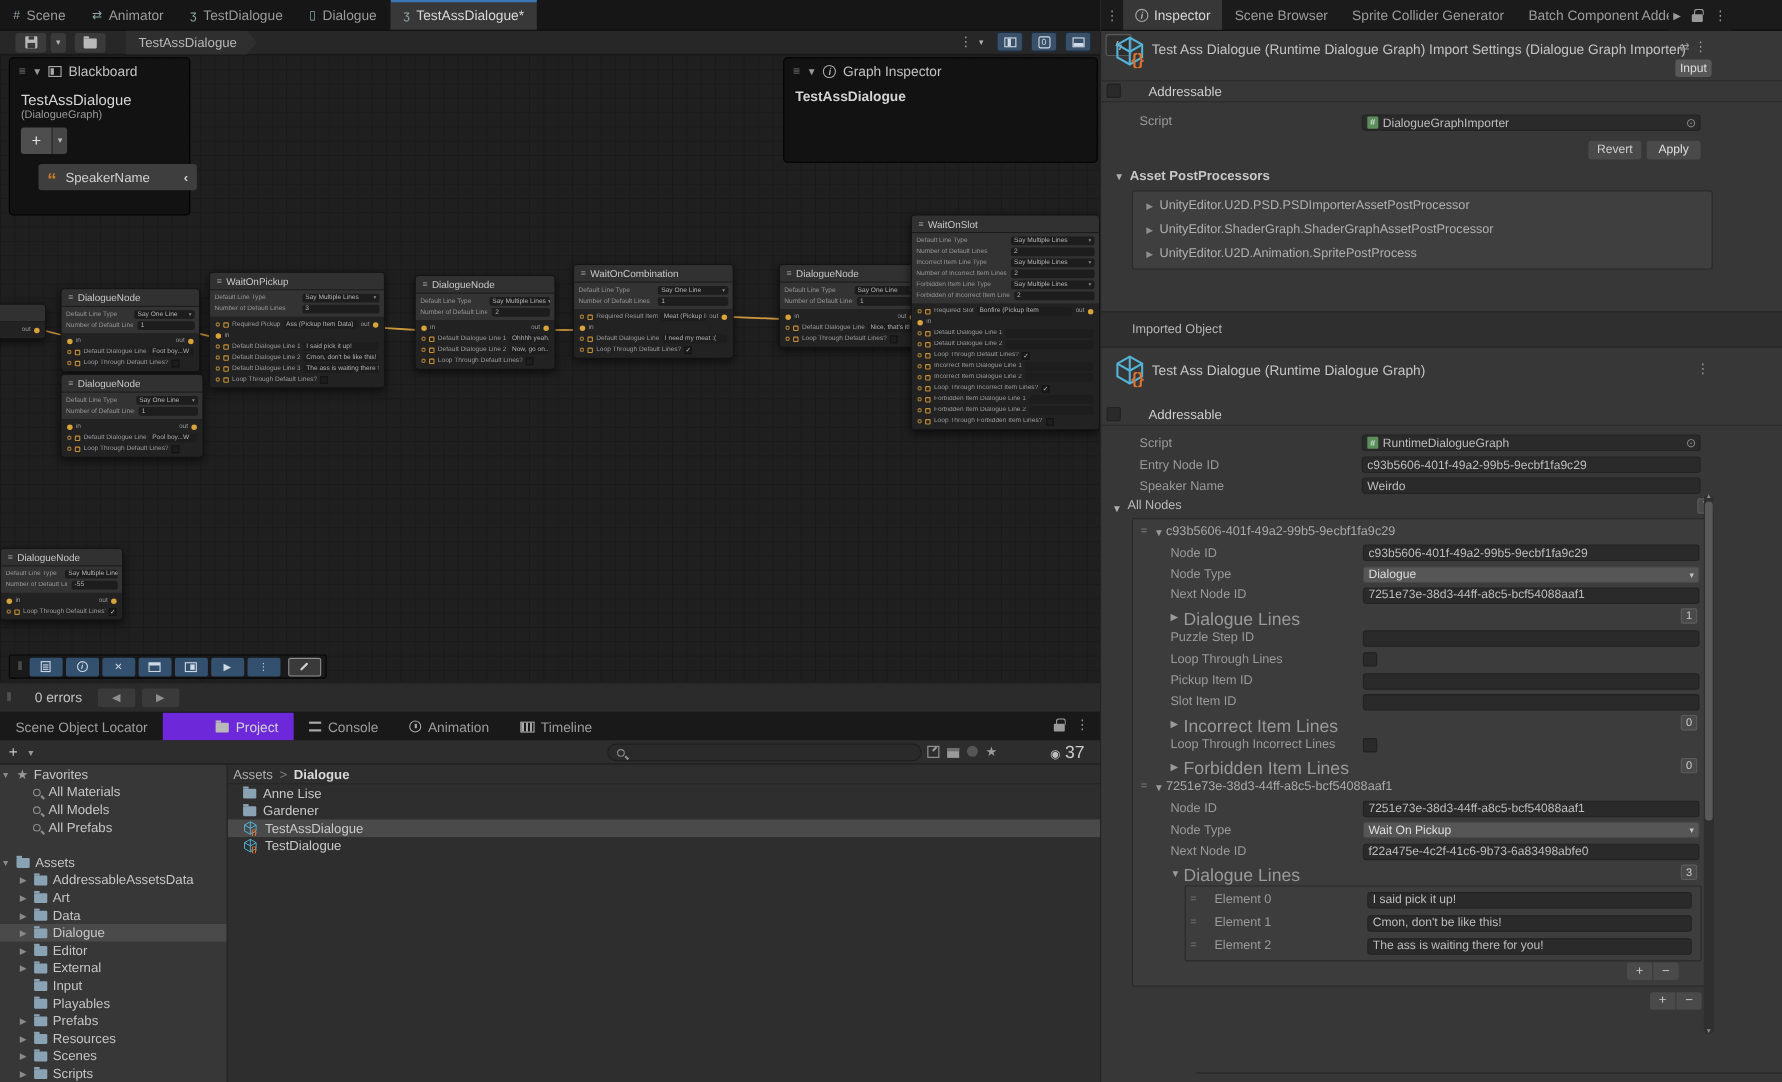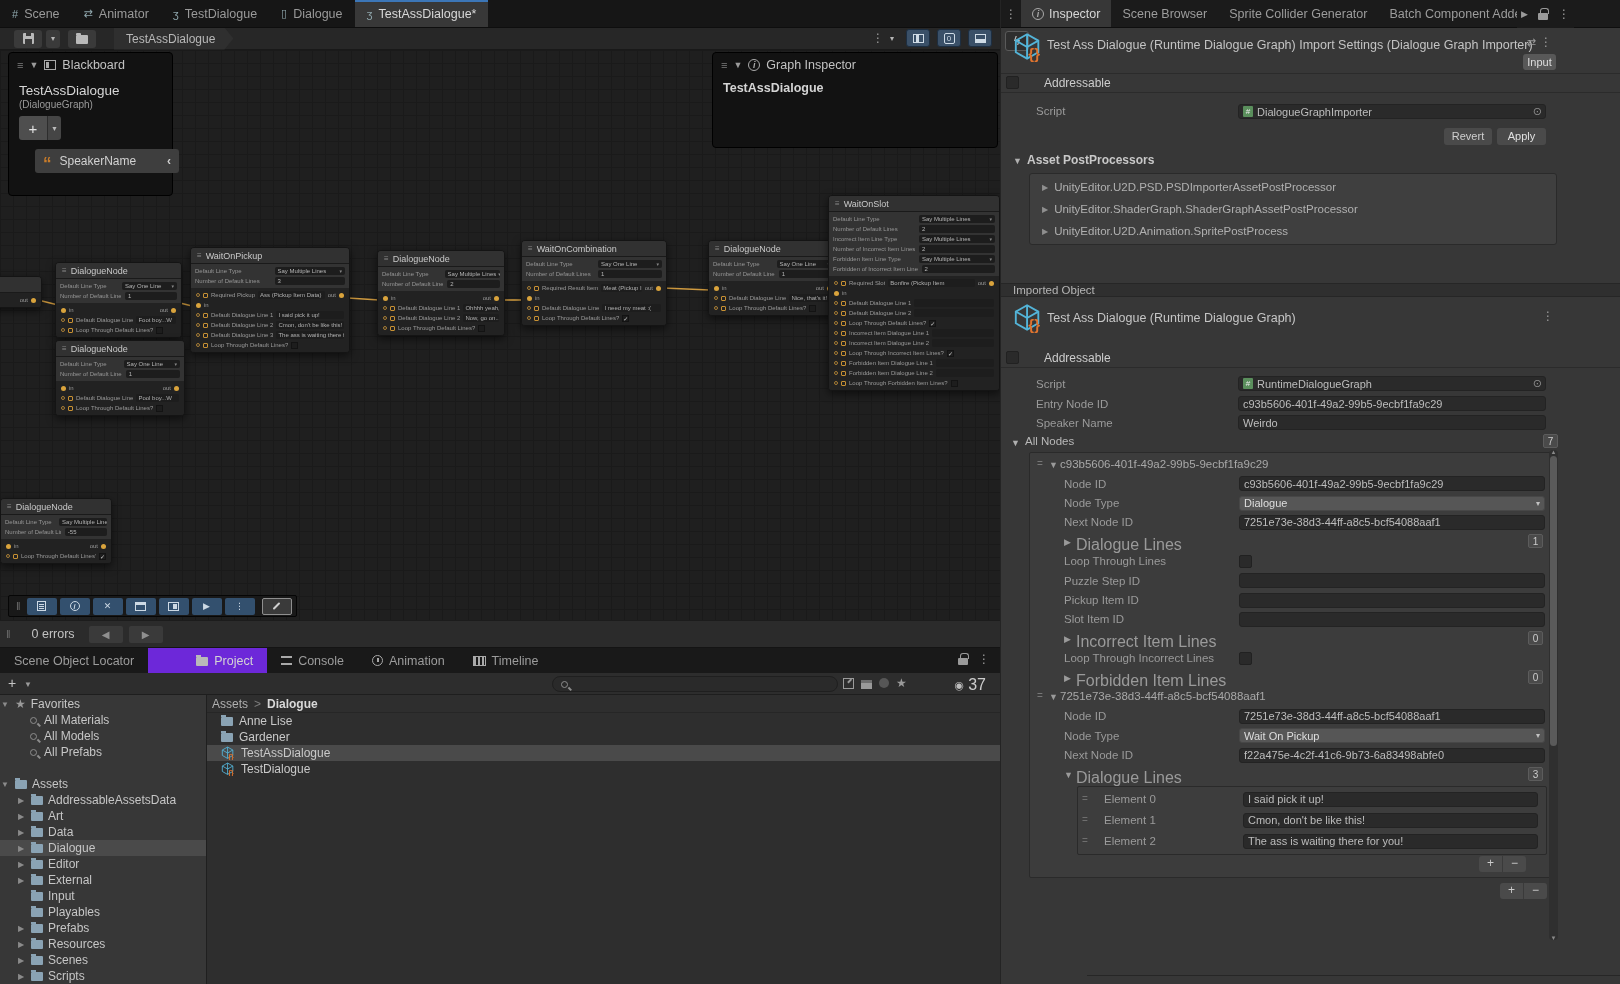--- a/index.html
+++ b/index.html
@@ -176,22 +176,22 @@
   .objpick{position:absolute;right:3px;color:#8f8f8f;font-size:11px;}
   #revert-apply{height:24px;position:relative;}
   .flatbtn{position:absolute;top:3px;height:17px;background:#4a4a4a;border-radius:3px;font-size:11px;color:#cfcfcf;
     text-align:center;line-height:17px;}
   .sect-hdr{height:24px;position:relative;}
   .sect-hdr .arr{position:absolute;left:12px;top:7px;font-size:9px;color:#b0b0b0;}
   .sect-hdr .txt{position:absolute;left:26px;top:4px;font-size:12px;font-weight:bold;color:#c8c8c8;}
   #pp-box{margin:0 63px 0 28px;background:#3f3f3f;border:1px solid #2a2a2a;border-radius:3px;padding:2px 0;}
   .pp-row{height:22px;display:flex;align-items:center;gap:6px;padding-left:12px;font-size:11.5px;color:#b0b0b0;white-space:nowrap;overflow:hidden;}
   .pp-row .arr{font-size:8px;color:#8f8f8f;}
-  #imported-bar{height:14px;background:#2f2f2f;border-top:1px solid #262626;border-bottom:1px solid #262626;
-    display:flex;align-items:center;padding-left:12px;font-size:11.5px;color:#b5b5b5;}
+  #imported-bar{height:33px;background:#2f2f2f;border-top:1px solid #262626;border-bottom:1px solid #262626;
+    display:flex;align-items:center;padding-left:28px;font-size:11.5px;color:#b5b5b5;}
   #obj-header{height:52px;position:relative;}
   #obj-cube{position:absolute;left:12px;top:6px;}
   #obj-title{position:absolute;left:46px;top:14px;font-size:12.5px;color:#c6c6c6;}
   #obj-kebab{position:absolute;right:66px;top:12px;}
   #allnodes-row{height:19px;position:relative;}
   #allnodes-row .arr{position:absolute;left:10px;top:5px;font-size:9px;color:#b0b0b0;}
   #allnodes-row .txt{position:absolute;left:24px;top:2.5px;font-size:11.5px;color:#b8b8b8;}
   #allnodes-badge{position:absolute;right:62px;top:1.5px;width:15px;height:14px;background:#4a4a4a;
     border:1px solid #5c5c5c;border-radius:2px;font-size:10px;color:#ccc;text-align:center;line-height:13px;}
   #allnodes-box{margin:0 63px 0 28px;background:#3c3c3c;border:1px solid #2a2a2a;border-radius:2px;padding:2px 0 4px;}
@@ -1091,26 +1091,26 @@
         <div class="irow lvl2">
           <span class="ilbl">Next Node ID</span>
           <span class="ifld">7251e73e-38d3-44ff-a8c5-bcf54088aaf1</span>
         </div>
         <div class="irow lvl2">
           <span class="fo-arr">▶</span>
           <span class="fo-txt">Dialogue Lines</span>
           <span class="badge">1</span>
         </div>
         <div class="irow lvl2">
+          <span class="ilbl">Puzzle Step ID</span>
+          <span class="ifld"></span>
+        </div>
+        <div class="irow lvl2">
           <span class="ilbl">Loop Through Lines</span>
           <span class="chk2"></span>
-        </div>
-        <div class="irow lvl2">
-          <span class="ilbl">Puzzle Step ID</span>
-          <span class="ifld"></span>
         </div>
         <div class="irow lvl2">
           <span class="ilbl">Pickup Item ID</span>
           <span class="ifld"></span>
         </div>
         <div class="irow lvl2">
           <span class="ilbl">Slot Item ID</span>
           <span class="ifld"></span>
         </div>
         <div class="irow lvl2">

